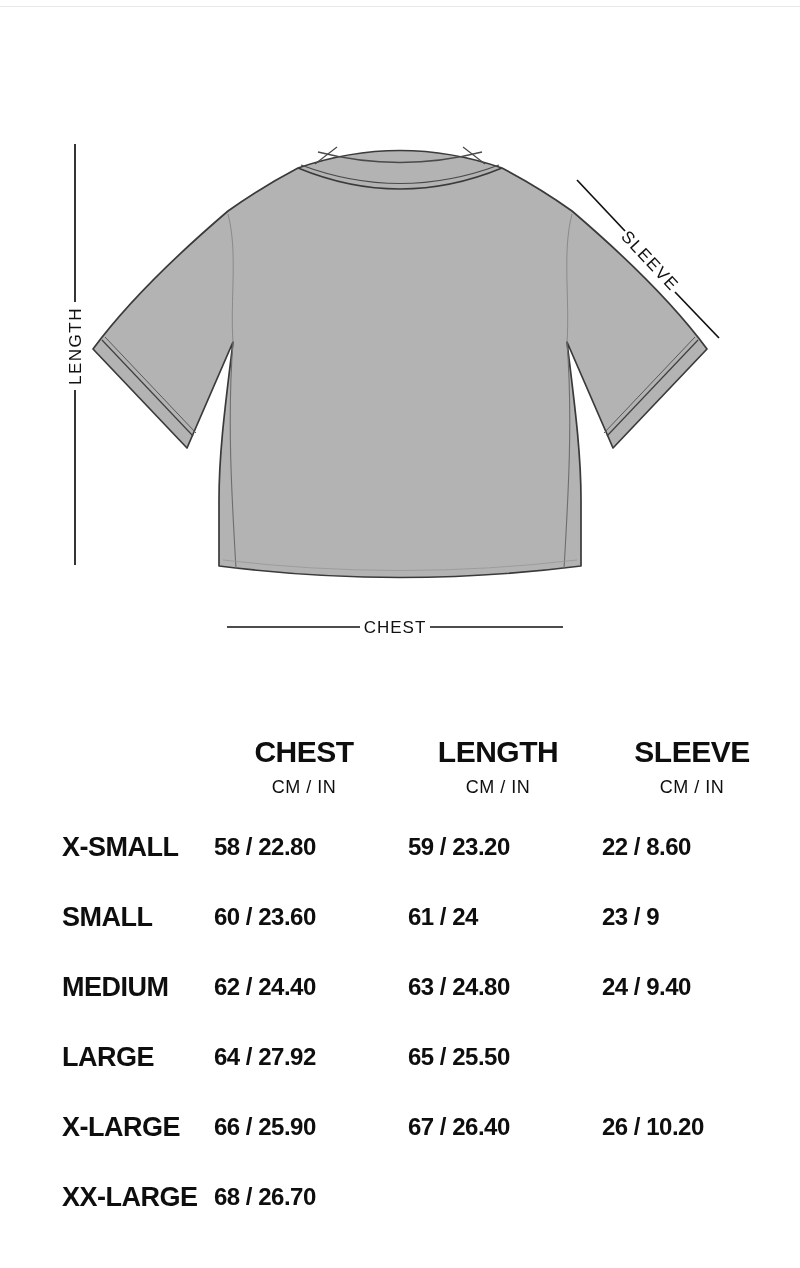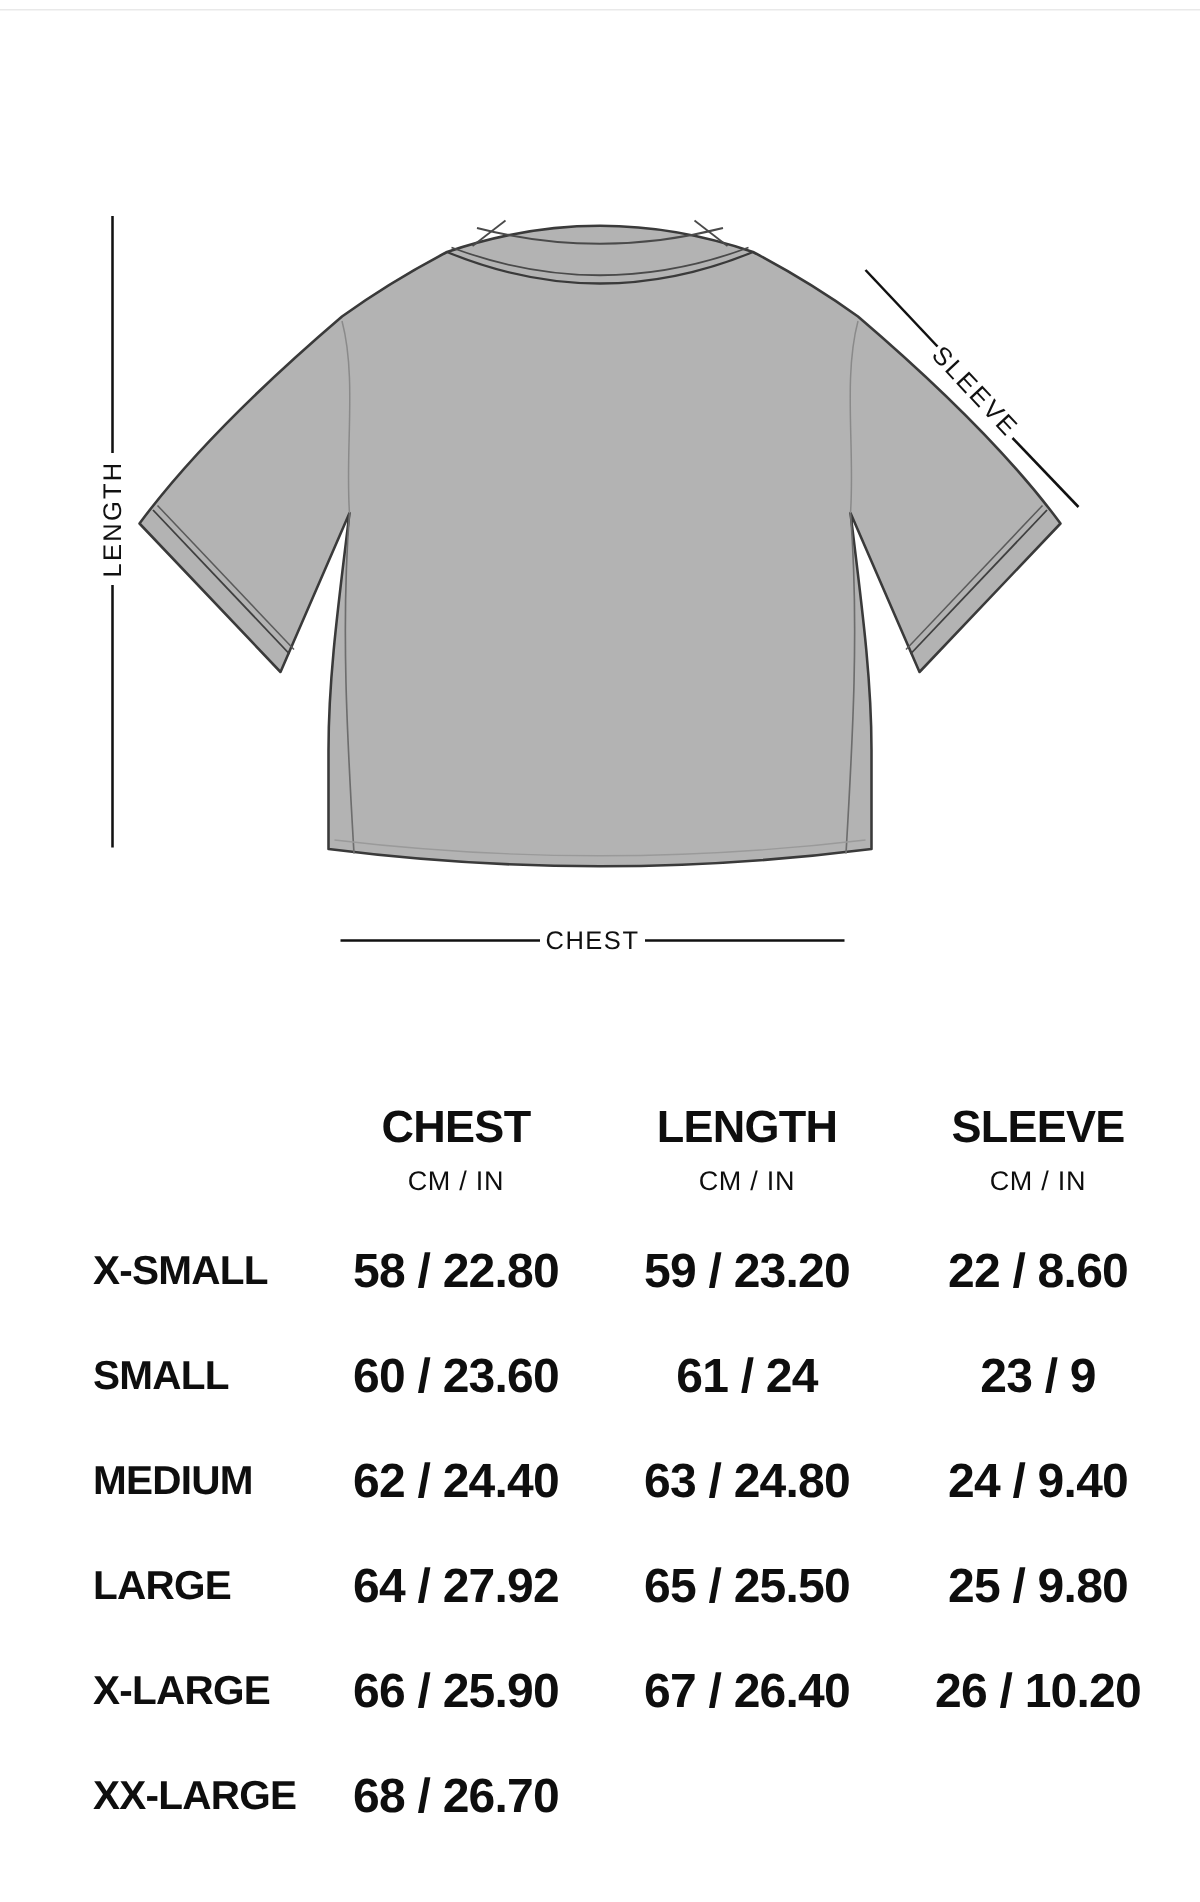--- a/index.html
+++ b/index.html
@@ -54,24 +54,24 @@
     height: 70px;
     align-items: center;
   }
   .size-cell {
     font-size: 27px;
     font-weight: bold;
     letter-spacing: -0.5px;
     text-align: left;
   }
   .value-cell {
-    font-size: 32px;
+    font-size: 24px;
     font-weight: bold;
     letter-spacing: -0.5px;
-    text-align: center;
+    text-align: left;
     white-space: nowrap;
   }
 </style>
 </head>
 <body>
 
 <div class="top-hairline"></div>
 
 <div class="diagram-wrap">
   <svg width="800" height="700" viewBox="0 0 800 700">
@@ -156,21 +156,20 @@
     <div class="data-row">
       <div class="size-cell">MEDIUM</div>
       <div class="value-cell">62 / 24.40</div>
       <div class="value-cell">63 / 24.80</div>
       <div class="value-cell">24 / 9.40</div>
     </div>
     <div class="data-row">
       <div class="size-cell">LARGE</div>
       <div class="value-cell">64 / 27.92</div>
       <div class="value-cell">65 / 25.50</div>
-      <div class="value-cell">25 / 9.80</div>
     </div>
     <div class="data-row">
       <div class="size-cell">X-LARGE</div>
       <div class="value-cell">66 / 25.90</div>
       <div class="value-cell">67 / 26.40</div>
       <div class="value-cell">26 / 10.20</div>
     </div>
     <div class="data-row">
       <div class="size-cell">XX-LARGE</div>
       <div class="value-cell">68 / 26.70</div>

